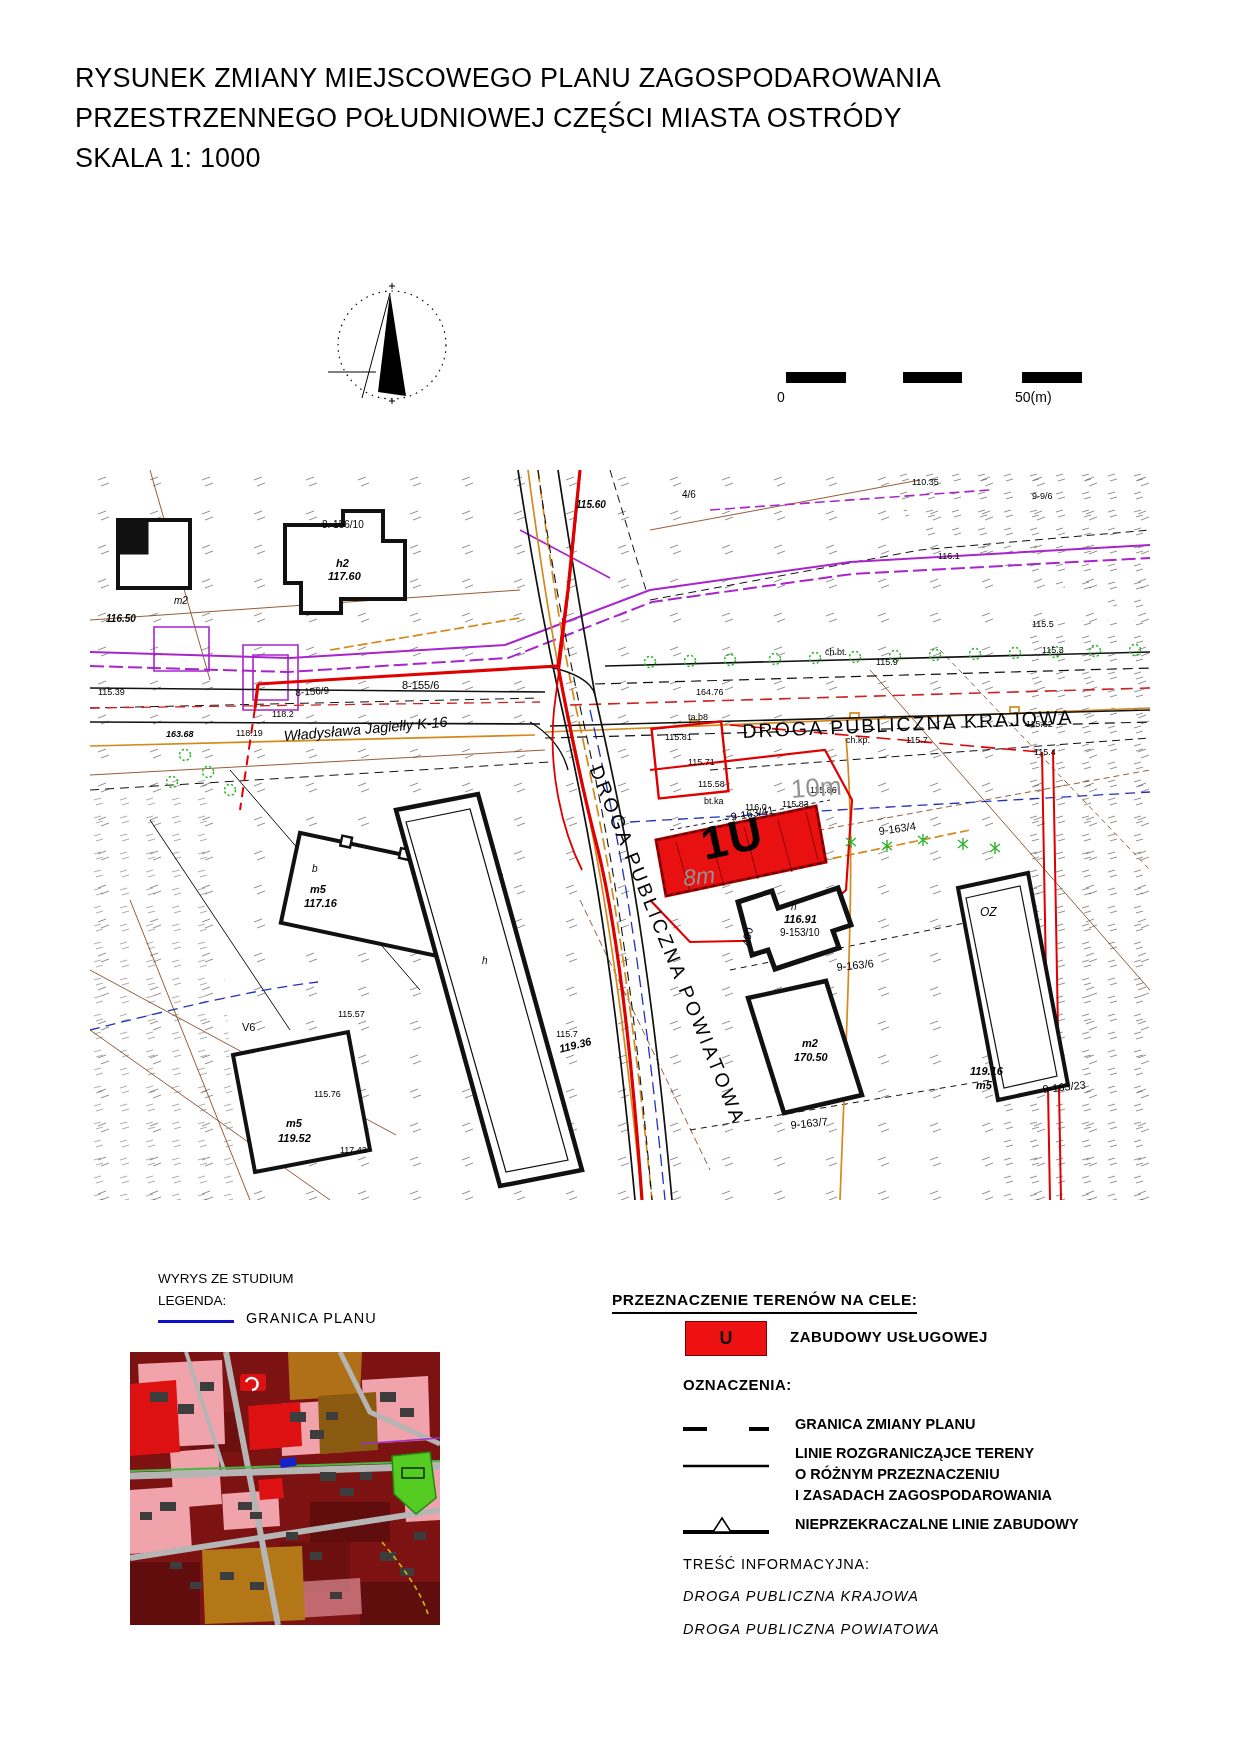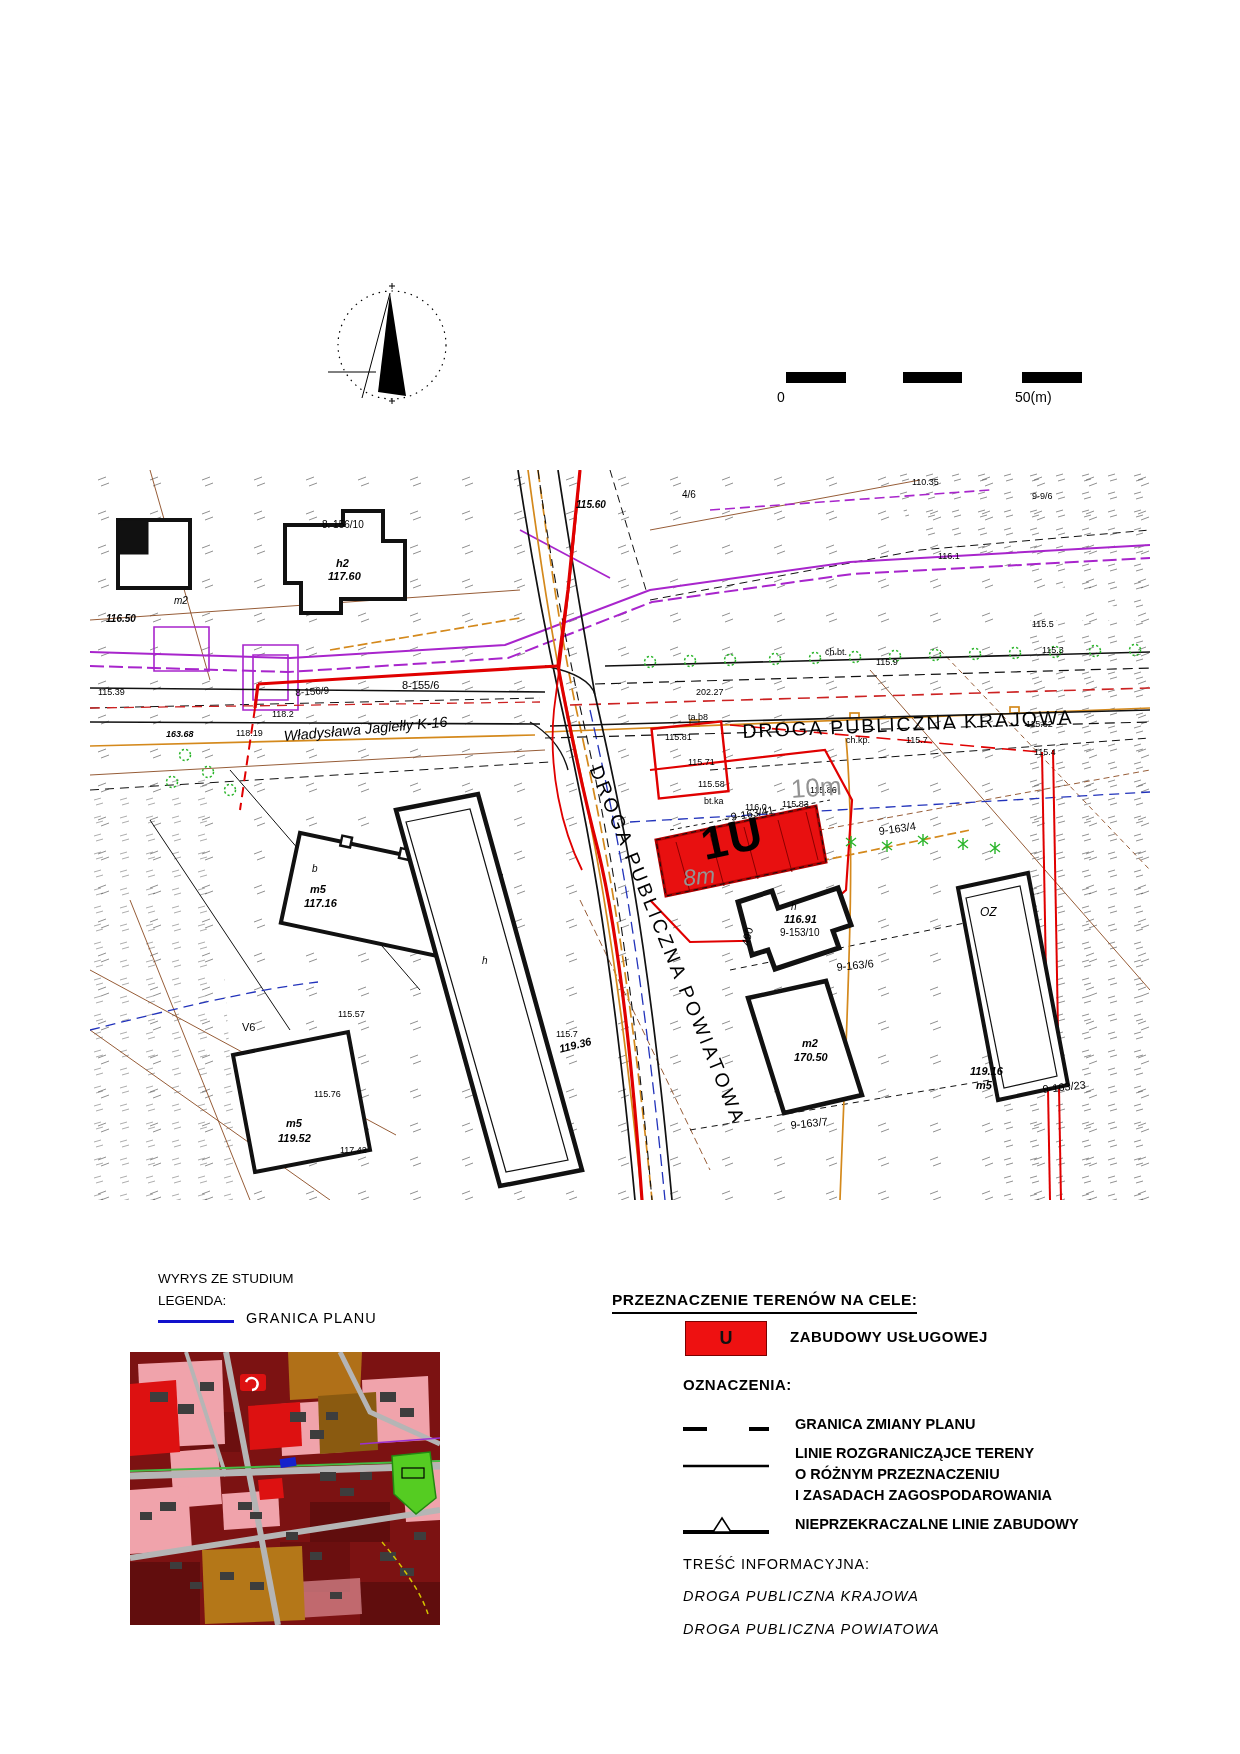--- a/index.html
+++ b/index.html
@@ -36,20 +36,25 @@
   .leg-sym{left:683px;width:86px;height:30px;}
   .leg-txt{left:795px;font-size:14.5px;font-weight:bold;line-height:21px;white-space:nowrap;}
   #tresc{left:683px;top:1556px;font-size:14.5px;letter-spacing:.8px;}
   .leg-info{left:683px;font-size:14.5px;font-style:italic;letter-spacing:1px;white-space:nowrap;}
 </style>
 </head>
 <body>
 
 <div id="page">
 
+  <div class="abs" id="title">
+    <div>RYSUNEK ZMIANY MIEJSCOWEGO PLANU ZAGOSPODAROWANIA</div>
+    <div>PRZESTRZENNEGO  POŁUDNIOWEJ CZĘŚCI MIASTA OSTRÓDY</div>
+    <div>SKALA  1: 1000</div>
+  </div>
 
 
   <svg class="abs" style="left:320px;top:268px;" width="150" height="150" viewBox="0 0 150 150">
     <circle cx="72" cy="77" r="54" fill="none" stroke="#000" stroke-width="1.2" stroke-dasharray="1.5,5"></circle>
     <path d="M72 15v6M69 18h6" stroke="#000" stroke-width="1"></path>
     <path d="M72 130v6M69 133h6" stroke="#000" stroke-width="1"></path>
     <polygon points="70,25 86,128 58,124" fill="#000"></polygon>
     <path d="M70 25 L42 130" stroke="#000" stroke-width="1" fill="none"></path>
     <path d="M8 104 L56 104" stroke="#000" stroke-width="1"></path>
   </svg>
@@ -241,21 +246,21 @@
         <div class="map-label c-k" style="left: 592px; top: 20px; font-size: 10px;">4/6</div>
         <div class="map-label c-k" style="left: 822px; top: 8px; font-size: 9px;">110.35</div>
         <div class="map-label c-k" style="left: 942px; top: 22px; font-size: 9px;">9-9/6</div>
         <div class="map-label c-k" style="left: 848px; top: 82px; font-size: 9px;">116.1</div>
         <div class="map-label c-k" style="left: 942px; top: 150px; font-size: 9px;">115.5</div>
         <div class="map-label c-k" style="left: 952px; top: 176px; font-size: 9px;">115.3</div>
         <div class="map-label c-k" style="left: 936px; top: 250px; font-size: 9px;">115.62</div>
         <div class="map-label c-k" style="left: 944px; top: 278px; font-size: 9px;">115.4</div>
         <div class="map-label c-k" style="left: 786px; top: 188px; font-size: 9px;">115.9</div>
         <div class="map-label c-k" style="left: 735px; top: 178px; font-size: 9px;">ch.bt.</div>
-        <div class="map-label c-k" style="left: 606px; top: 218px; font-size: 9px;">202.27</div>
+        <div class="map-label c-k" style="left: 606px; top: 218px; font-size: 9px;">164.76</div>
         <div class="map-label c-k" style="left: 598px; top: 243px; font-size: 9px; text-align: right;">ta.b8</div>
         <div class="map-label c-k" style="left: 575px; top: 263px; font-size: 9px;">115.81</div>
         <div class="map-label c-k" style="left: 756px; top: 266px; font-size: 9px;">ch.kp.</div>
         <div class="map-label c-k" style="left: 598px; top: 288px; font-size: 9px;">115.71</div>
         <div class="map-label c-k" style="left: 608px; top: 310px; font-size: 9px;">115.58</div>
         <div class="map-label c-k" style="left: 816px; top: 266px; font-size: 9px;">115.7</div>
         <div class="map-label c-k" style="left: 720px; top: 316px; font-size: 9px;">115.86</div>
         <div class="map-label c-k" style="left: 692px; top: 330px; font-size: 9px;">115.83</div>
         <div class="map-label c-k" style="left: 655px; top: 333px; font-size: 9px;">116.0</div>
         <div class="map-label c-k" style="left: 614px; top: 327px; font-size: 9px;">bt.ka</div>

